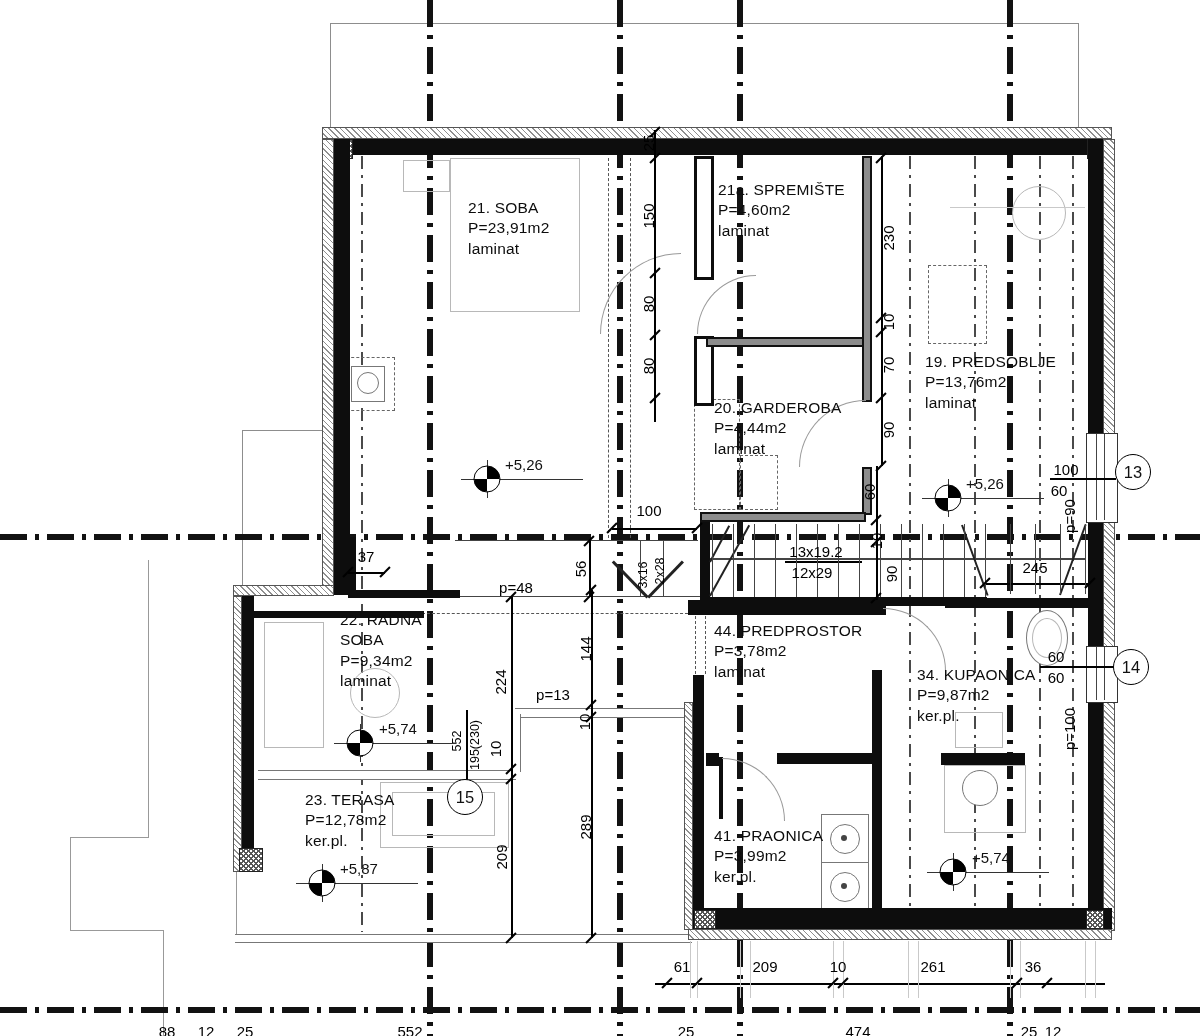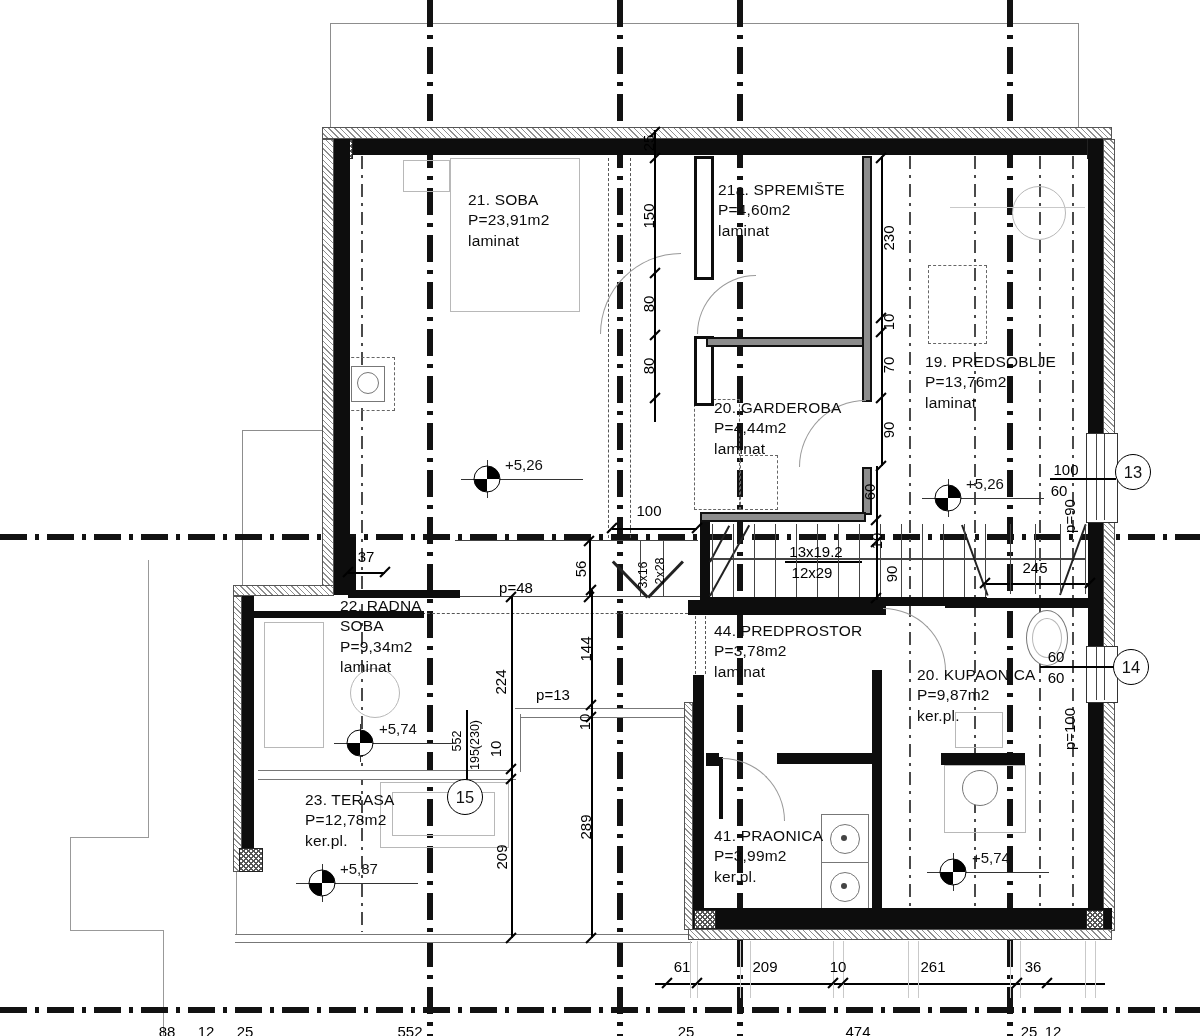--- a/index.html
+++ b/index.html
@@ -197,57 +197,57 @@
     <div class="abs tn" style="left: 880px; top: 524px; width: 1.2px; height: 73px;"></div>
     <div class="abs tn" style="left: 901px; top: 524px; width: 1.2px; height: 73px;"></div>
     <div class="abs tn" style="left: 922px; top: 524px; width: 1.2px; height: 73px;"></div>
     <div class="abs tn" style="left: 943px; top: 524px; width: 1.2px; height: 73px;"></div>
     <div class="abs tn" style="left: 964px; top: 524px; width: 1.2px; height: 73px;"></div>
     <div class="abs tn" style="left: 985px; top: 524px; width: 1.2px; height: 73px;"></div>
     <div class="abs tn" style="left: 1010px; top: 524px; width: 1.2px; height: 70px;"></div>
     <div class="abs tn" style="left: 1035px; top: 524px; width: 1.2px; height: 70px;"></div>
     <div class="abs tn" style="left: 1060px; top: 524px; width: 1.2px; height: 70px;"></div>
     <div class="abs tn" style="left: 1085px; top: 524px; width: 1.2px; height: 70px;"></div>
-    <div class="roomlbl" style="left:468px;top:190px;width:150px">
+    <div class="roomlbl" style="left:468px;top:198px;width:150px">
     <div>21. SOBA</div>
     <div>P=23,91m2</div>
     <div>laminat</div>
   </div>
   <div class="roomlbl" style="left:718px;top:180px;width:170px">
     <div>21a. SPREMIŠTE</div>
     <div>P=4,60m2</div>
     <div>laminat</div>
   </div>
   <div class="roomlbl" style="left:925px;top:352px;width:175px">
     <div>19. PREDSOBLJE</div>
     <div>P=13,76m2</div>
     <div>laminat</div>
   </div>
   <div class="roomlbl" style="left:714px;top:398px;width:175px">
     <div>20. GARDEROBA</div>
     <div>P=4,44m2</div>
     <div>laminat</div>
   </div>
-  <div class="roomlbl" style="left:340px;top:596px;width:112px">
+  <div class="roomlbl" style="left:340px;top:610px;width:112px">
     <div>22. RADNA SOBA</div>
     <div>P=9,34m2</div>
     <div>laminat</div>
   </div>
   <div class="roomlbl" style="left:305px;top:790px;width:150px">
     <div>23. TERASA</div>
     <div>P=12,78m2</div>
     <div>ker.pl.</div>
   </div>
   <div class="roomlbl" style="left:714px;top:621px;width:185px">
     <div>44. PREDPROSTOR</div>
     <div>P=3,78m2</div>
     <div>laminat</div>
   </div>
   <div class="roomlbl" style="left:917px;top:665px;width:175px">
-    <div>20. KUPAONICA</div>
+    <div>34. KUPAONICA</div>
     <div>P=9,87m2</div>
     <div>ker.pl.</div>
   </div>
   <div class="roomlbl" style="left:714px;top:826px;width:165px">
     <div>41. PRAONICA</div>
     <div>P=3,99m2</div>
     <div>ker.pl.</div>
   </div>
 
   <div class="dimv" style="left:648px;top:143px">25</div>

